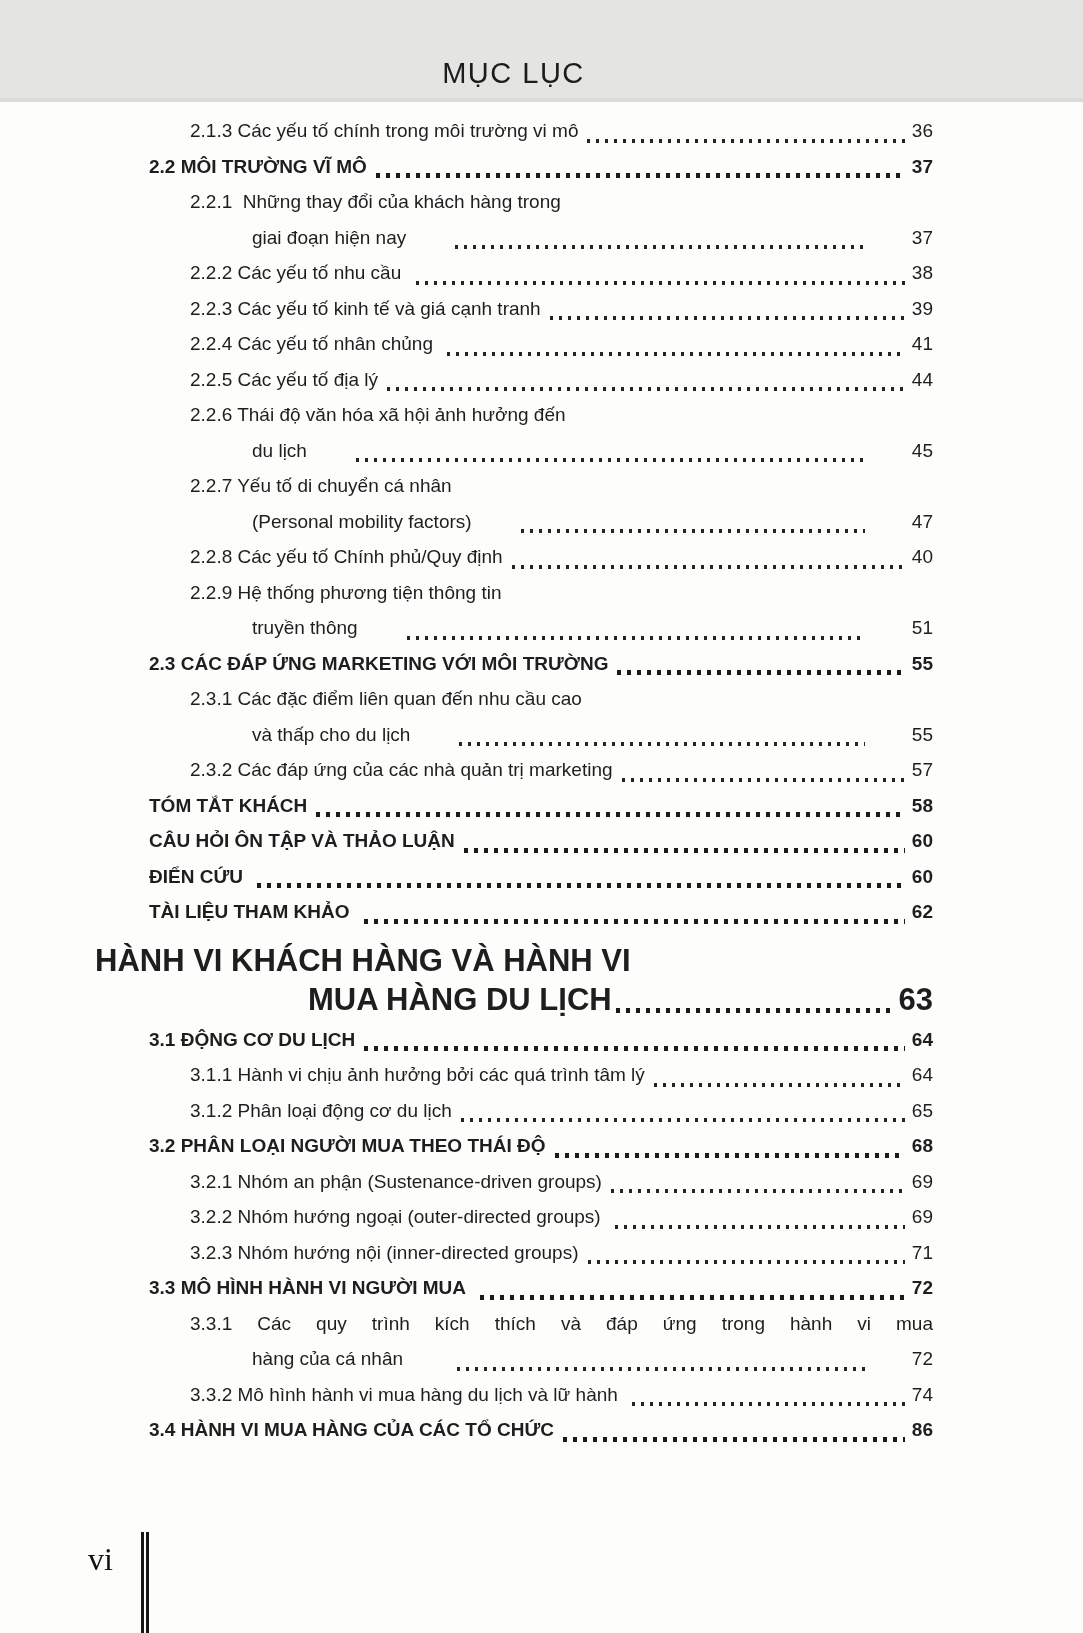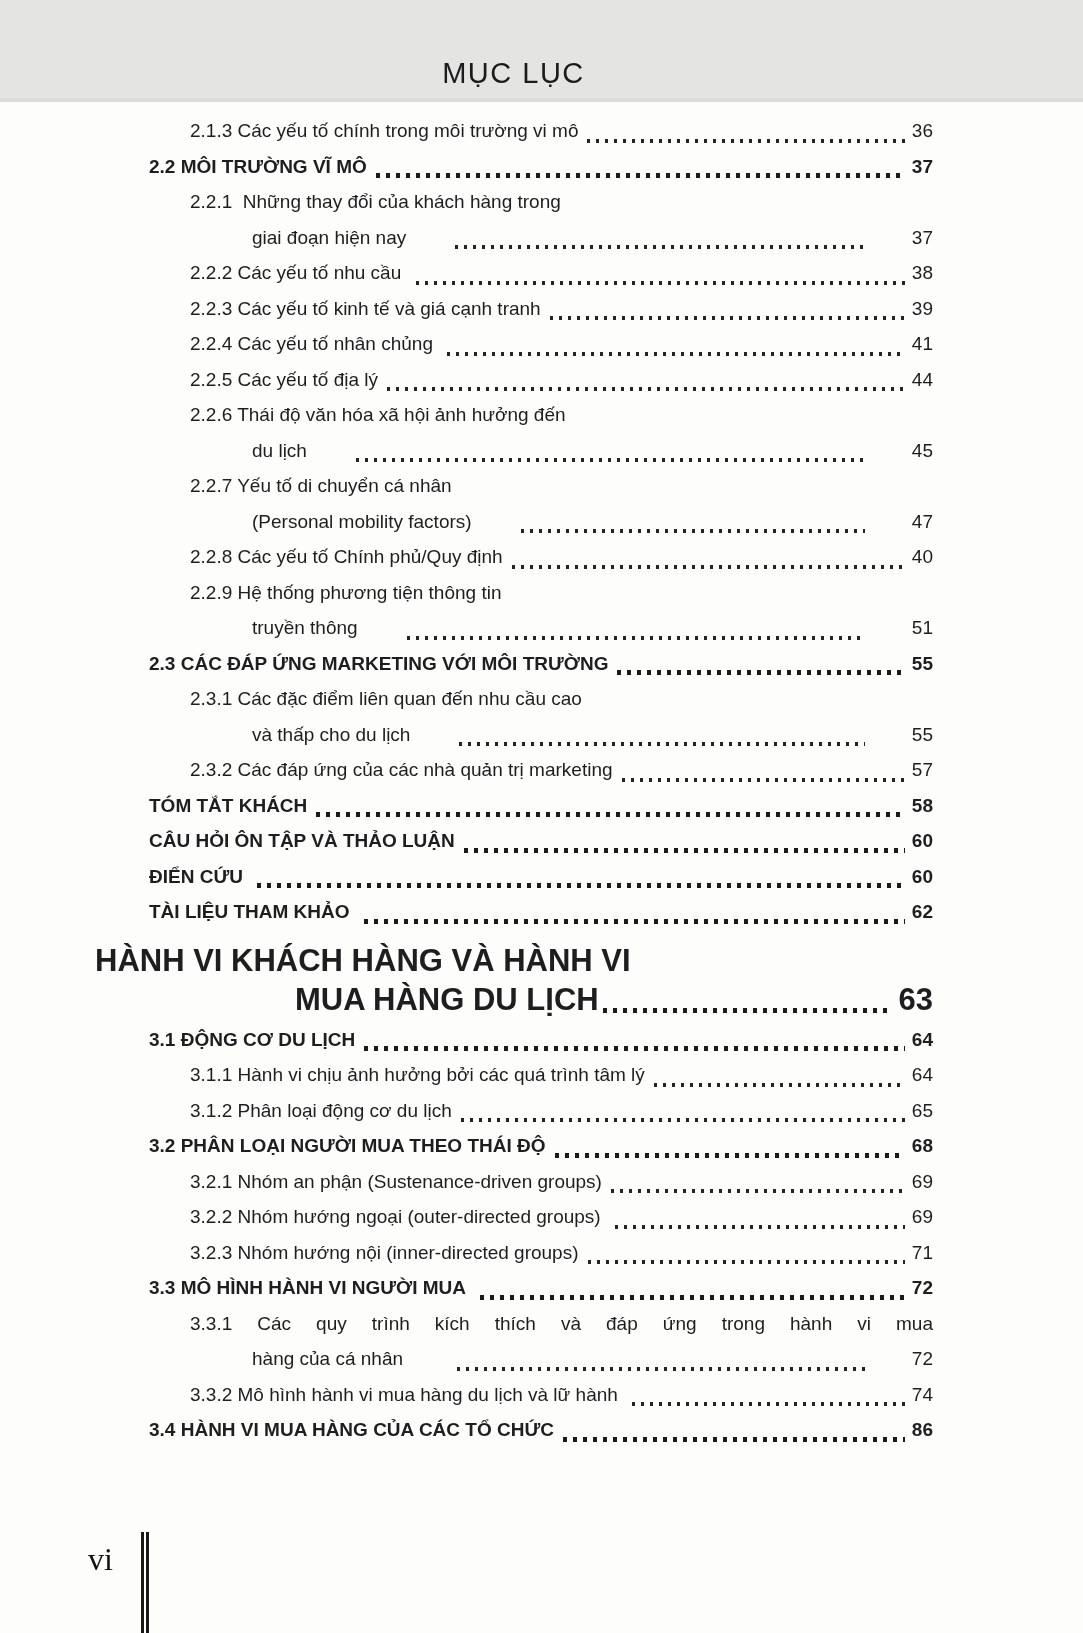--- a/index.html
+++ b/index.html
@@ -21,21 +21,21 @@
   .row {
     display:flex; align-items:flex-end;
     height:35.5px; line-height:35.5px;
     padding-right:150px; font-size:19px; white-space:pre;
   }
   .row.sub     { padding-left:190px; }
   .row.cont    { padding-left:252px;gap:40px; }
   .row.section { padding-left:149px; font-weight:bold;text-align:right; }
   .row.chapter { padding-left:95px;  font-weight:bold; font-size:31px; height:39px; line-height:39px; }
   .row.chapter.ch-first { margin-top:11px; }
-  .row.chapter.ch-cont  { padding-left:295px; margin-bottom:3px; }
+  .row.chapter.ch-cont  { padding-left:295px; margin-bottom:3px;margin-left:13px; }
   .ch-label { display:inline-block; width:200px; }
   .text { flex:0 1 auto; }
   .text.justify { flex:1 1 auto; text-align:justify; text-align-last:justify; white-space:normal; }
   .leader {
     flex:1 1 auto; height:4px; margin:0 7px 6px 9px;
     background-image:repeating-linear-gradient(to right,#242424 0 3px,transparent 3px 9px);
   }
   .section .leader, .chapter .leader {
     height:5px; margin-bottom:6px;
     background-image:repeating-linear-gradient(to right,#1a1a1a 0 4px,transparent 4px 10px);

